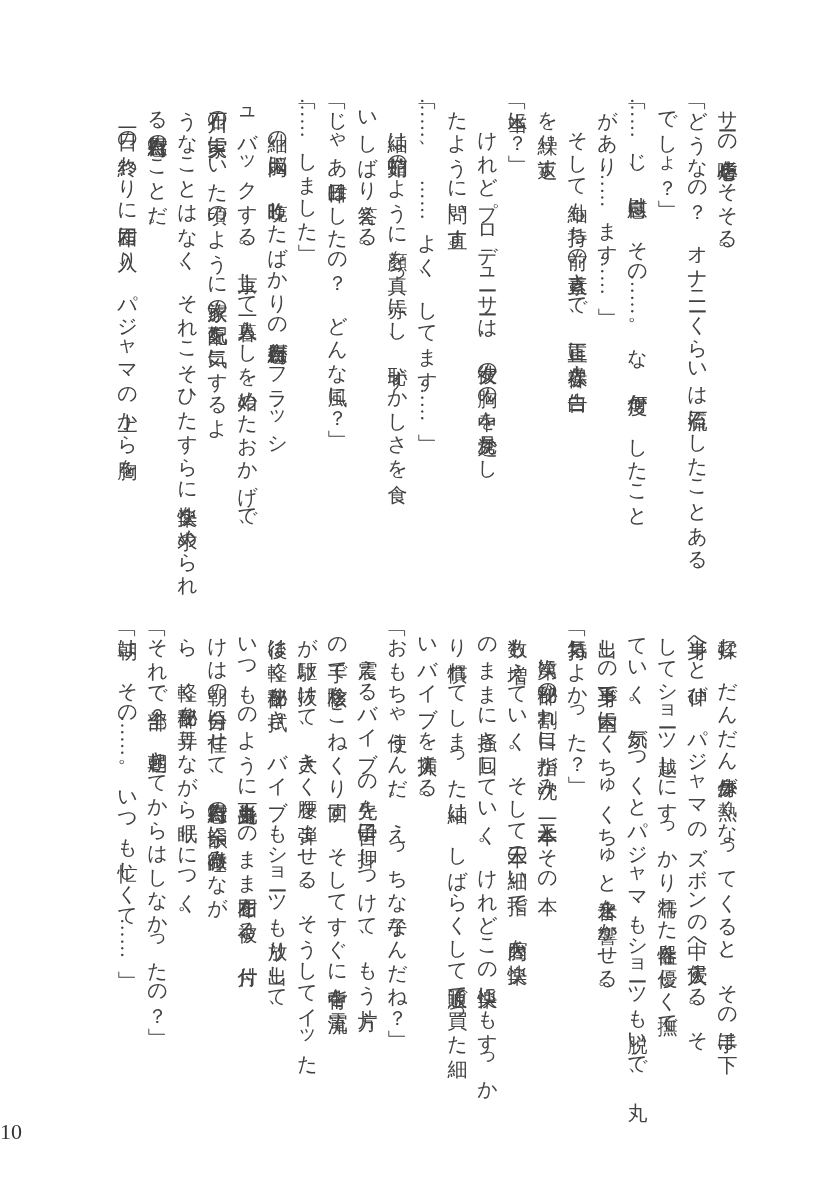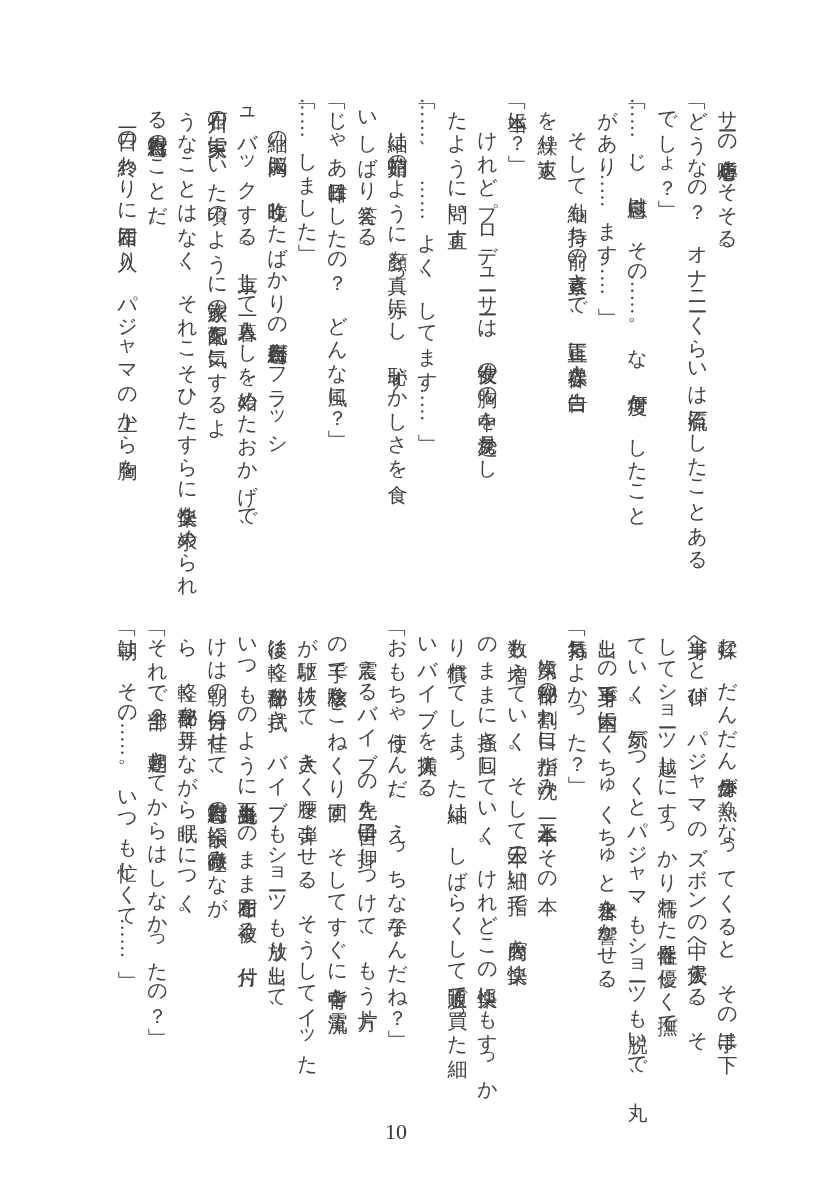--- a/index.html
+++ b/index.html
@@ -37,25 +37,23 @@
     letter-spacing: 0.5px;
     overflow: visible;
   }
   #top-block { top: 97px; }
   #bottom-block { top: 624px; }
   .page-number {
     position: absolute;
     top: 1119px;
     left: 0;
     width: 768px;
-    text-align: center;
     font-family: "Liberation Serif", "DejaVu Serif", serif;
     font-size: 22px;
     color: #333333;
-    margin-left: 12px;
   }
 </style>
 </head>
 <body>
 
 <div class="sheet">
   <div id="top-block" class="text-block">
       <div class="tline">サーの嗜虐心をそそる。</div>
       <div class="tline">「どうなの？　オナニーくらいは流石にしたことある</div>
       <div class="tline">でしょ？」</div>

